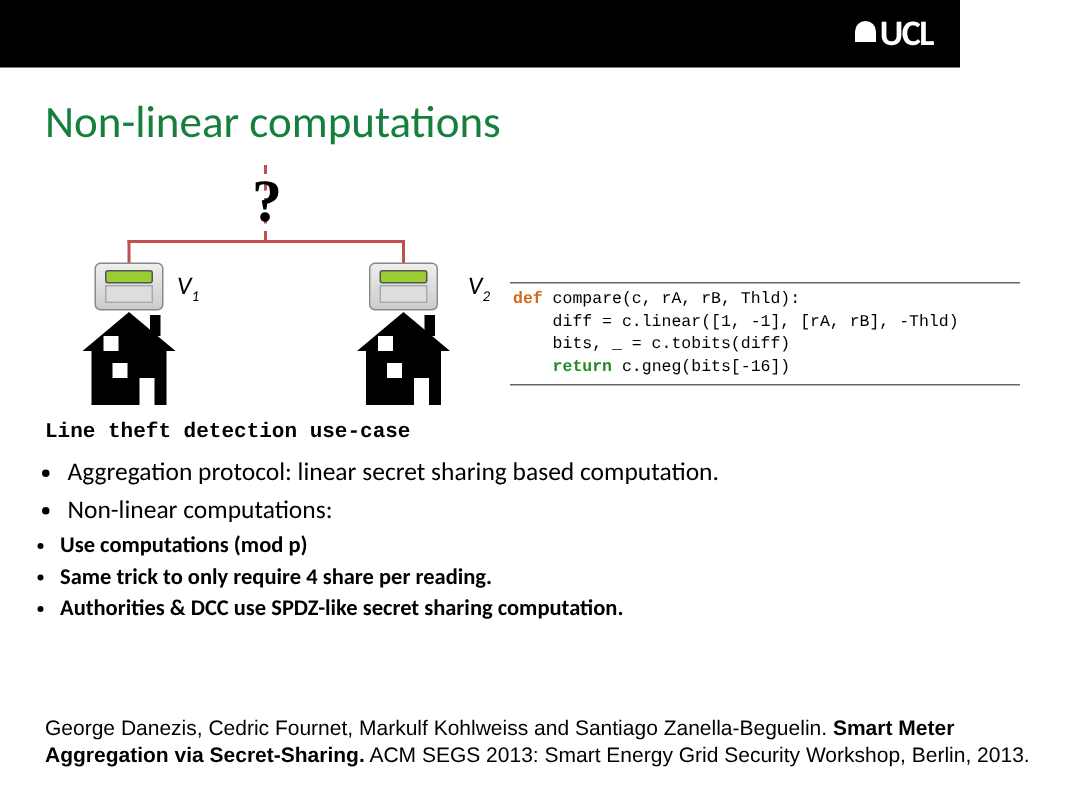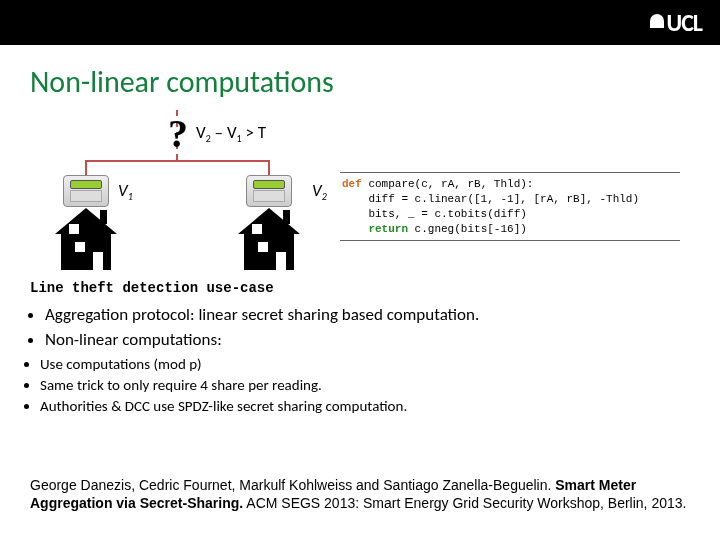--- a/index.html
+++ b/index.html
@@ -1,17 +1,17 @@
 <!DOCTYPE html>
 <html><head>
 <meta charset="utf-8">
 <style>
   * { margin: 0; padding: 0; box-sizing: border-box; }
   body { width: 720px; height: 540px; background: #fff; font-family: Calibri, Arial, sans-serif; position: relative; overflow: hidden; }
-  .header-bar { width: 720px; height: 45px; background: #000; position: relative; text-align: center; }
+  .header-bar { width: 640px; height: 45px; background: #000; position: relative; text-align: center; }
   .logo { position: absolute; right: 18px; top: 8px; color: #fff; font-weight: bold; font-size: 24px; letter-spacing: -1px; display: flex; align-items: center; }
   .logo-icon { width: 14px; height: 14px; background: #fff; border-radius: 50% 50% 0 0; margin-right: 2px; position: relative; top: -2px; }
   .slide-title { font-size: 30px; font-weight: 400; color: #15803d; margin: 18px 0 10px 30px; }
   .diagram-area { position: relative; width: 720px; height: 160px; }
   .query-q { position: absolute; left: 168px; top: 0; font-size: 40px; font-weight: bold; font-family: Georgia, serif; }
   .query-expr { position: absolute; left: 196px; top: 12px; font-size: 17px; }
   .sub { font-size: 10px; vertical-align: sub; }
   .dashed-line { position: absolute; left: 176px; top: 0; width: 0; height: 50px; border-left: 2px dashed #c0504d; }
   .h-line { position: absolute; left: 85px; top: 50px; width: 185px; height: 2px; background: #c0504d; }
   .v-line1 { position: absolute; left: 85px; top: 50px; width: 2px; height: 20px; background: #c0504d; }
@@ -27,48 +27,45 @@
   .house { position: absolute; width: 62px; height: 62px; }
   .house-body { position: absolute; bottom: 0; left: 6px; width: 50px; height: 36px; background: #000; }
   .house-roof { position: absolute; top: 0; left: 0; width: 0; height: 0; border-left: 31px solid transparent; border-right: 31px solid transparent; border-bottom: 26px solid #000; }
   .house-chimney { position: absolute; top: 2px; right: 10px; width: 7px; height: 14px; background: #000; }
   .house-window { position: absolute; background: #fff; width: 10px; height: 10px; }
   .hw1 { left: 14px; bottom: 36px; }
   .hw2 { left: 20px; bottom: 18px; }
   .house-door { position: absolute; left: 38px; bottom: 0; width: 10px; height: 18px; background: #fff; }
   .h1 { left: 55px; top: 98px; }
   .h2 { left: 238px; top: 98px; }
-  .code-box { position: absolute; left: 340px; top: 62px; width: 340px; font-family: "Courier New", monospace; font-size: 11px; line-height: 1.35; border-top: 1px solid #666; border-bottom: 1px solid #666; padding: 4px 2px; white-space: pre; }
+  .code-box { position: absolute; left: 340px; top: 78px; width: 340px; font-family: "Courier New", monospace; font-size: 11px; line-height: 1.35; border-top: 1px solid #666; border-bottom: 1px solid #666; padding: 4px 2px; white-space: pre; }
   .kw-def { color: #d2691e; font-weight: bold; }
   .kw-ret { color: #228b22; font-weight: bold; }
   .usecase { font-size: 14px; font-weight: bold; margin: 10px 0 8px 30px; font-family: Liberation Mono, monospace; }
   .bullets { margin-left: 45px; font-size: 17px; line-height: 1.35; }
   .bullets li { list-style: disc; margin-bottom: 2px; }
-  .sub-bullets { margin-left: 40px; font-size: 15px; line-height: 1.35; margin-top: 2px; }
+  .sub-bullets { margin-left: 40px; font-size: 15px; line-height: 1.35; margin-top: 2px; font-weight: bold; }
   .sub-bullets li { list-style: disc; margin-bottom: 1px; }
   .citation { position: absolute; bottom: 28px; left: 30px; right: 30px; font-size: 14px; font-family: Arial, sans-serif; line-height: 1.3; }
 </style>
 </head>
 <body>
 
 <div class="header-bar">
   <div class="logo">
     <span class="logo-icon"></span>
     <span>UCL</span>
   </div>
 </div>
 
 <h1 class="slide-title">Non-linear computations</h1>
 
 <div class="diagram-area">
   <div class="dashed-line"></div>
   <div class="query-q">?</div>
-  <div class="query-expr">
-    <span>V</span><span class="sub">2</span><span> – </span><span>V</span><span class="sub">1</span><span> &gt; T</span>
-  </div>
   <div class="h-line"></div>
   <div class="v-line1"></div>
   <div class="v-line2"></div>
   <div class="meter m1"></div>
   <div class="meter m2"></div>
   <div class="vlabel vl1"><span>V</span><span class="sub">1</span></div>
   <div class="vlabel vl2"><span>V</span><span class="sub">2</span></div>
   <div class="house h1">
     <div class="house-chimney"></div>
       <div class="house-roof"></div>

